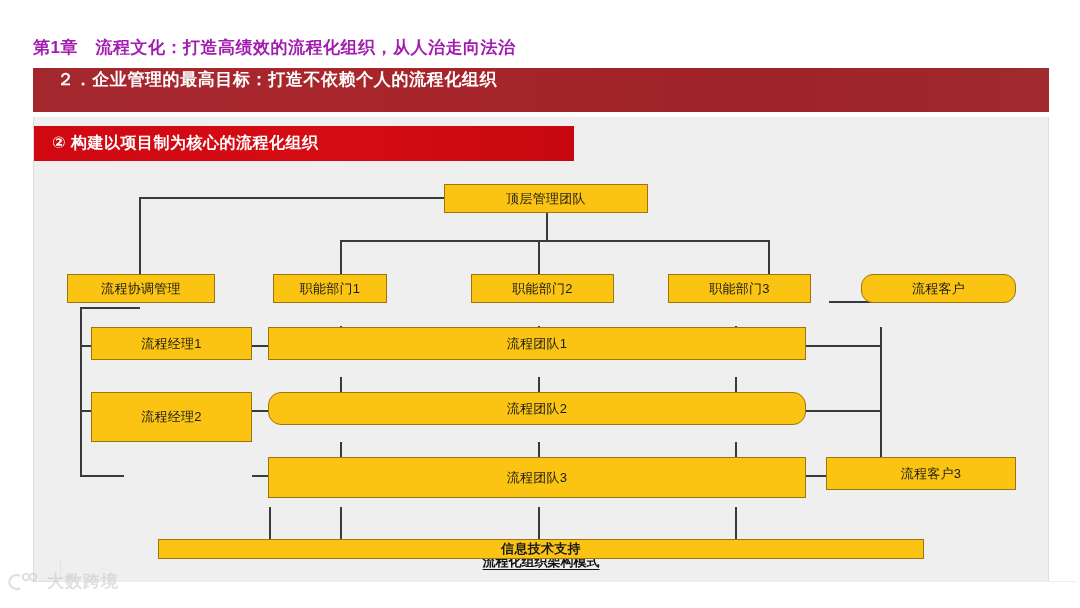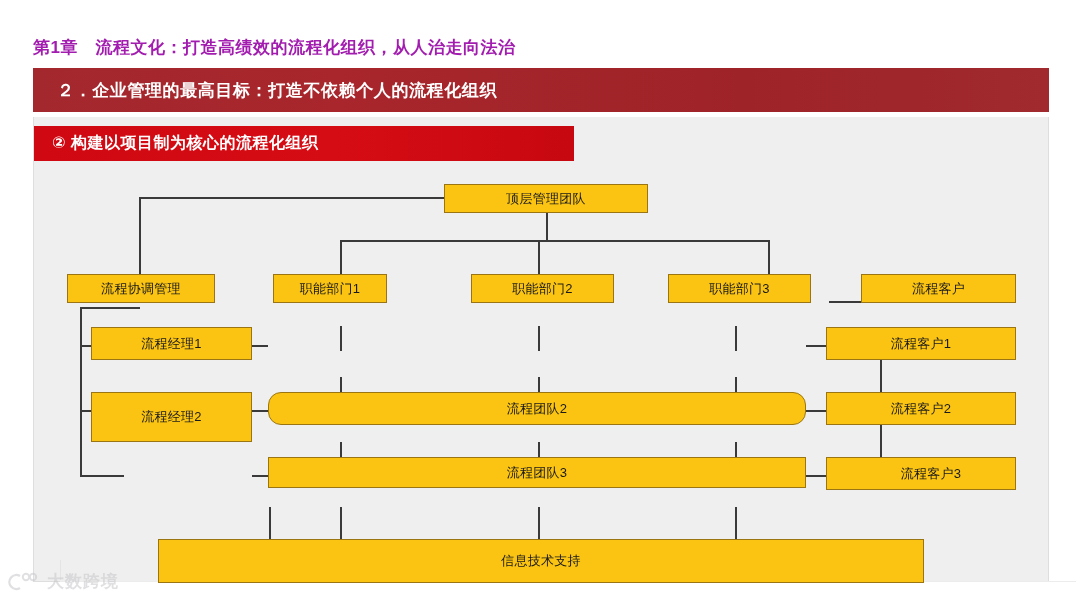--- a/index.html
+++ b/index.html
@@ -12,21 +12,21 @@
   
   .slide-title{
     position:absolute;left:33px;top:17px;
     font-size:17px;font-weight:bold;color:#a21caf;
     letter-spacing:.5px;white-space:nowrap;margin-top:19px;
   }
   
   .banner{
     position:absolute;left:33px;top:68px;width:1016px;height:44px;
     background:linear-gradient(90deg,#a3282e 0%,#a8262c 30%,#9e2328 70%,#a02a2e 100%);
-    display:flex;align-items:center;
+    display:flex;align-items:flex-start;
   }
   .banner-text{
     color:#ffffff;font-size:17px;font-weight:bold;
     margin-left:24px;letter-spacing:.6px;white-space:nowrap;
   }
   
   .panel{
     position:absolute;left:33px;top:117px;width:1014px;height:464px;
     background:#efefef;border:1px solid #dedede;border-top:none;
   }
@@ -155,49 +155,46 @@
     </div>
     <div class="node" style="left:239px;top:104px;width:114px;height:29px;">
       <span>职能部门1</span>
     </div>
     <div class="node" style="left:437px;top:104px;width:143px;height:29px;">
       <span>职能部门2</span>
     </div>
     <div class="node" style="left:634px;top:104px;width:143px;height:29px;">
       <span>职能部门3</span>
     </div>
-    <div class="node" style="left:827px;top:104px;width:155px;height:29px;">
+    <div class="node" style="left:827px;top:104px;width:155px;height:29px;border-radius:12px;">
       <span>流程客户</span>
     </div>
 
     <div class="node" style="left:57px;top:157px;width:161px;height:33px;">
       <span>流程经理1</span>
     </div>
     <div class="node" style="left:57px;top:222px;width:161px;height:50px;">
       <span>流程经理2</span>
     </div>
 
+    <div class="node" style="left:234px;top:157px;width:538px;height:33px;">
+      <span>流程团队1</span>
+    </div>
     <div class="node" style="left:234px;top:222px;width:538px;height:33px;border-radius:13px;">
       <span>流程团队2</span>
     </div>
-    <div class="node" style="left:234px;top:287px;width:538px;height:31px;">
+    <div class="node" style="left:234px;top:287px;width:538px;height:41px;">
       <span>流程团队3</span>
     </div>
 
-    <div class="node" style="left:792px;top:157px;width:190px;height:33px;">
-      <span>流程客户1</span>
-    </div>
-    <div class="node" style="left:792px;top:222px;width:190px;height:33px;">
-      <span>流程客户2</span>
-    </div>
     <div class="node" style="left:792px;top:287px;width:190px;height:33px;padding-left:20px;">
       <span>流程客户3</span>
     </div>
 
-    <div class="node" style="left:124px;top:369px;width:766px;height:44px;">
+    <div class="node" style="left:124px;top:369px;width:766px;height:20px;font-weight:bold;">
       <span>信息技术支持</span>
     </div>
 
     <div class="caption">流程化组织架构模式</div>
   </div>
 </div>
 
 <div class="wm-tick"></div>
 <div class="wm-rule"></div>
 <div class="watermark">

